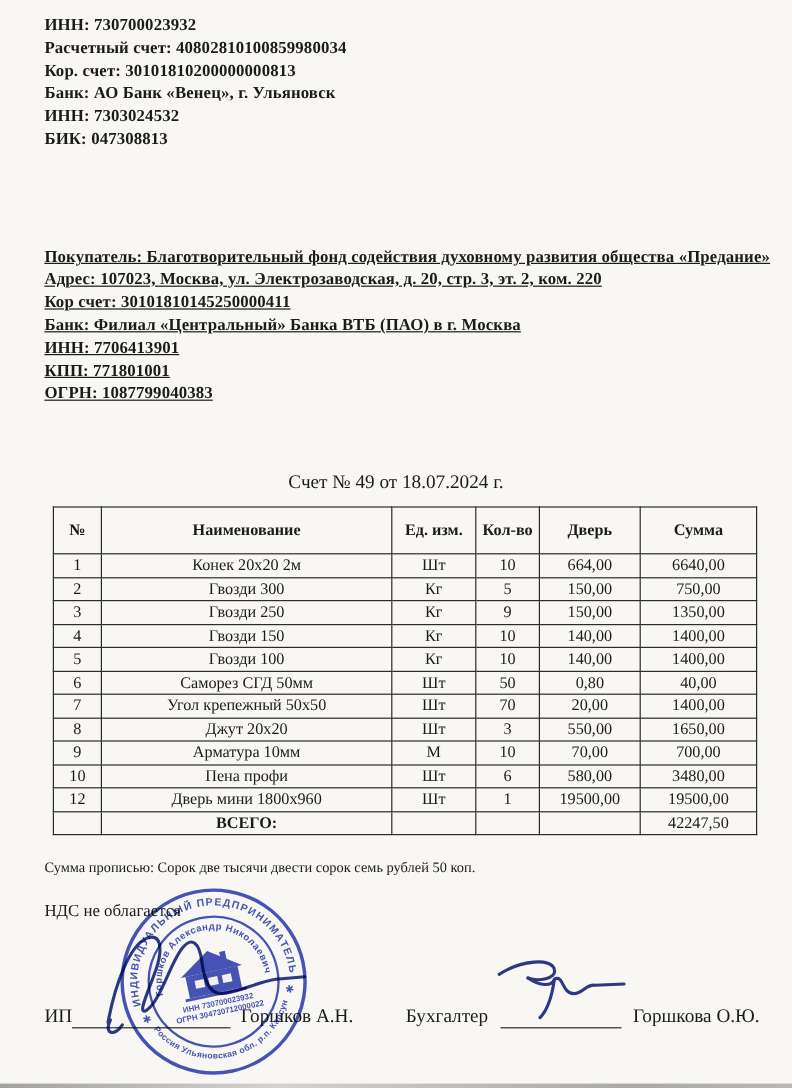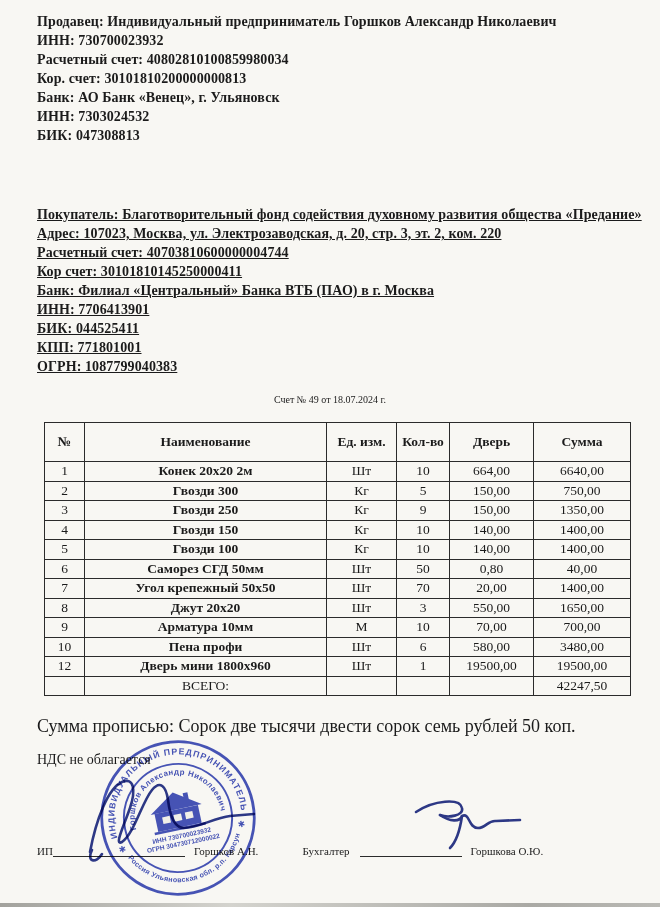--- a/index.html
+++ b/index.html
@@ -3,67 +3,64 @@
 <meta charset="utf-8">
 <style>
   html,body{margin:0;padding:0;}
   .page{
     position:relative;width:660px;height:907px;background:#f8f7f3;
     font-family:"Liberation Serif",serif;color:#1b1b1b;overflow:hidden;
   }
   .block{position:absolute;left:37px;font-weight:bold;font-size:14px;line-height:19px;width:606px;letter-spacing:.1px;}
   .seller{top:12px;}
   .buyer{top:205px;text-decoration:underline;}
-  .title{position:absolute;top:394px;left:0;width:660px;text-align:center;font-size:10px;}
+  .title{position:absolute;top:394px;left:0;width:660px;text-align:center;font-size:16px;}
   table.items{position:absolute;left:44px;top:422px;width:586px;border-collapse:collapse;table-layout:fixed;}
   table.items th,table.items td{border:1.6px solid #2b2b2b;font-size:13.5px;line-height:1.05;padding:1px 2px;overflow:hidden;}
   table.items th{font-weight:bold;height:36px;text-align:center;}
   table.items td{height:16.5px;text-align:center;}
-  td.name,th.name{text-align:left;padding-left:8px;font-weight:bold;}
+  td.name,th.name{text-align:left;padding-left:8px;}
   col.c-num{width:40px;}col.c-name{width:242px;}col.c-unit{width:70px;}
   col.c-qty{width:53px;}col.c-price{width:84px;}col.c-sum{width:97px;}
-  .total-label{text-align:left;padding-left:64px;}
-  .amount-words{position:absolute;left:37px;top:716px;font-size:18px;width:600px;}
+  .total-label{text-align:left;padding-left:64px;font-weight:bold;}
+  .amount-words{position:absolute;left:37px;top:716px;font-size:12px;width:600px;}
   .vat-note{position:absolute;left:37px;top:752px;font-size:14px;}
-  .sig-row{position:absolute;left:37px;top:836px;width:596px;display:flex;align-items:flex-end;font-size:11px;}
+  .sig-row{position:absolute;left:37px;top:836px;width:596px;display:flex;align-items:flex-end;font-size:16px;}
   .sig-line{border-bottom:1.4px solid #2b2b2b;height:20px;}
   .sig-line.ip{width:132px;}
   .sig-line.acct{width:102px;}
   .sig-name{margin-left:9px;white-space:nowrap;}
   .sig-gap{width:44px;}
   .stamp{position:absolute;left:96px;top:736px;width:164px;height:164px;opacity:.93;mix-blend-mode:multiply;z-index:3;}
   .sig-svg{position:absolute;z-index:4;mix-blend-mode:multiply;}
   .sig-ip{left:78px;top:760px;width:190px;height:105px;}
   .sig-acct{left:398px;top:796px;width:130px;height:58px;}
   .scan-edge{position:absolute;left:0;bottom:0;width:660px;height:4px;
     background:linear-gradient(to right,rgba(92,92,86,.55),rgba(128,128,120,.3) 35%,rgba(92,92,86,.5) 80%,rgba(110,110,104,.45));}
 </style>
 </head>
 <body>
 
 <div class="page">
 
   <div class="block seller">
-    <div>Продавец: Индивидуальный предприниматель Горшков Александр Николаевич</div>
     <div>ИНН: 730700023932</div>
     <div>Расчетный счет: 40802810100859980034</div>
     <div>Кор. счет: 30101810200000000813</div>
     <div>Банк: АО Банк «Венец», г. Ульяновск</div>
     <div>ИНН: 7303024532</div>
     <div>БИК: 047308813</div>
   </div>
 
   <div class="block buyer">
     <div>Покупатель: Благотворительный фонд содействия духовному развития общества «Предание»</div>
     <div>Адрес:  107023, Москва, ул. Электрозаводская, д. 20, стр. 3, эт. 2, ком. 220</div>
-    <div>Расчетный счет:  40703810600000004744</div>
     <div>Кор счет: 30101810145250000411</div>
     <div>Банк: Филиал «Центральный» Банка ВТБ (ПАО) в г. Москва</div>
     <div>ИНН:  7706413901</div>
-    <div>БИК:   044525411</div>
     <div>КПП: 771801001</div>
     <div>ОГРН: 1087799040383</div>
   </div>
 
   <div class="title">Счет № 49 от  18.07.2024  г.</div>
 
   <table class="items">
     <colgroup>
       <col class="c-num">
         <col class="c-name">

